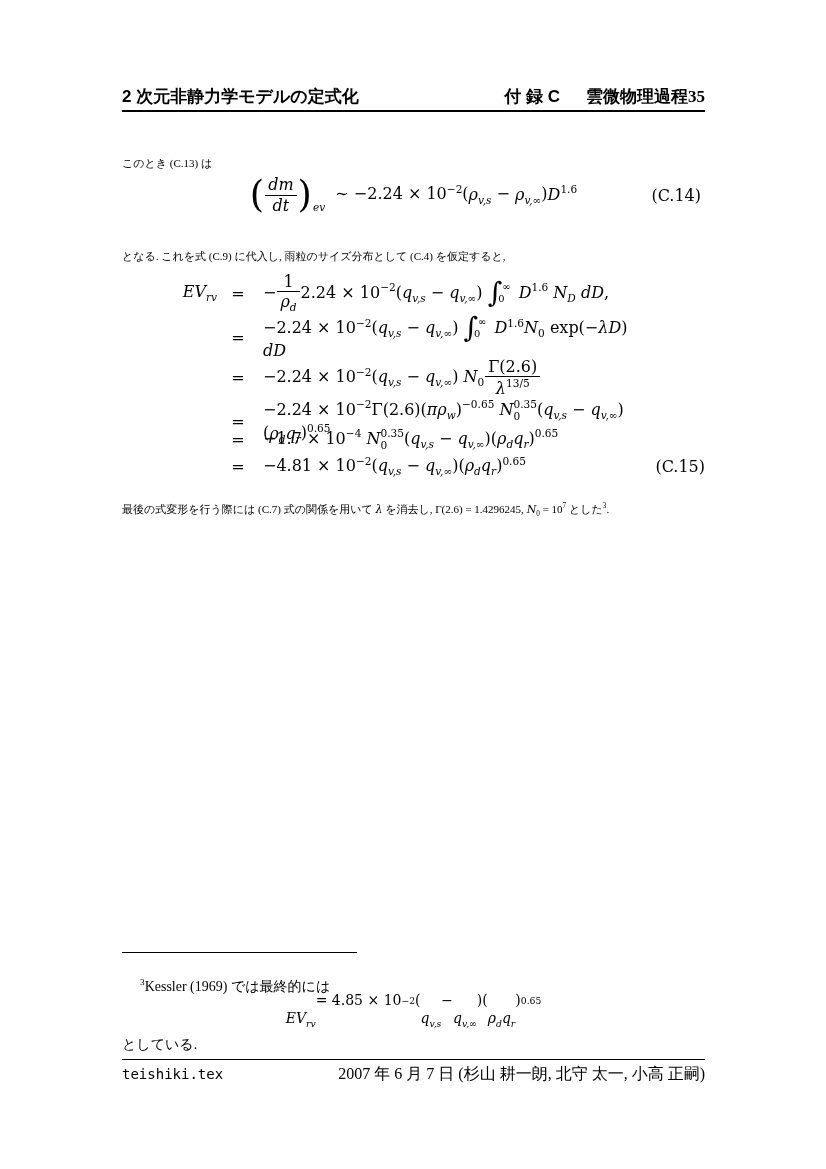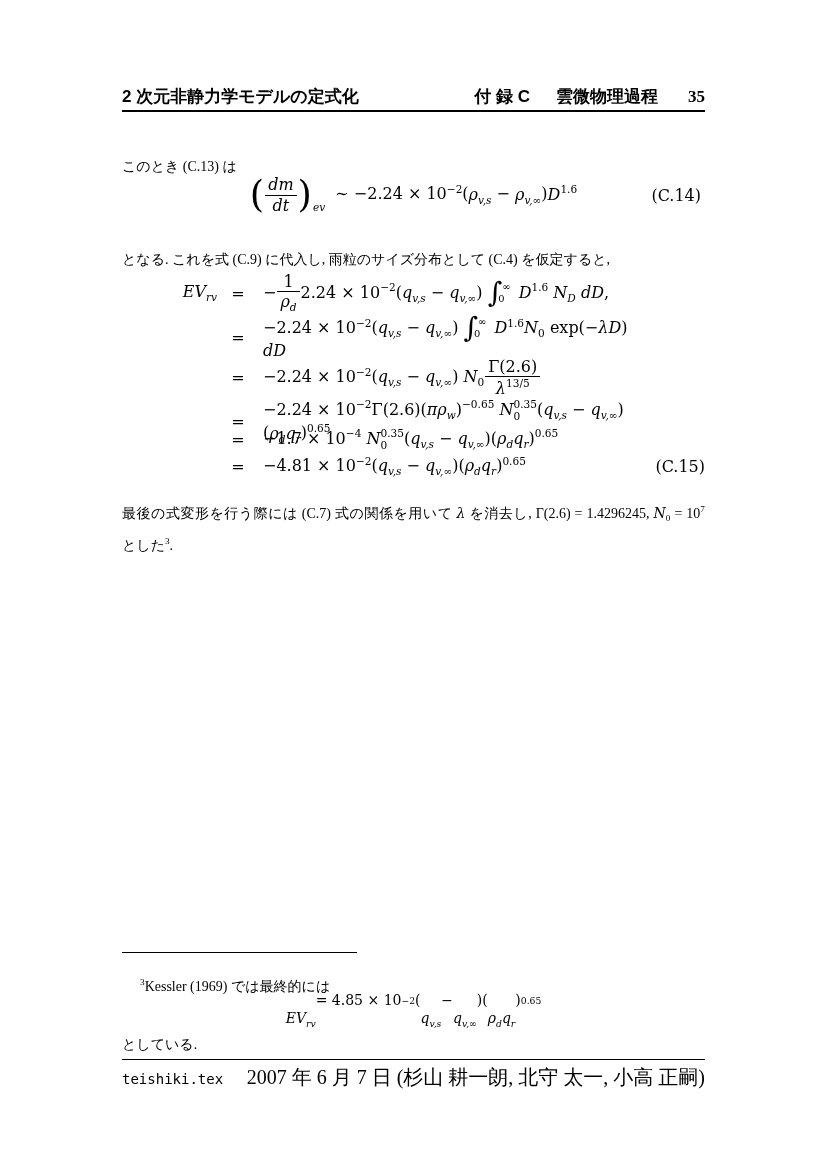--- a/index.html
+++ b/index.html
@@ -13,27 +13,27 @@
   }
   
   .header-row{
     position:absolute;left:122px;right:121px;top:85px;
     display:flex;justify-content:space-between;align-items:baseline;
     font-weight:bold;font-size:17px;
     font-family:"Liberation Sans","DejaVu Sans",sans-serif;
   }
   .header-right{display:flex;align-items:baseline;}
   .header-right .seg1{margin-right:26px;}
-  .header-right .seg2{margin-right:30px;text-align:center;}
+  .header-right .seg2{text-align:center;}
   .header-right .pageno{font-family:"Liberation Serif","DejaVu Serif",serif;font-size:17px;}
   .header-rule{position:absolute;left:122px;right:121px;top:110px;height:2px;background:#000;}
   
   .para{
     position:absolute;left:122px;right:121px;
-    font-size:14px;line-height:23px;text-align:justify;
+    font-size:11px;line-height:23px;text-align:justify;
   }
   .p1{top:141px;}
   .p2{top:234px;}
   .p3{top:484px;}
   
   .math{font-family:"DejaVu Serif","Liberation Serif",serif;font-size:16px;}
   .math i{font-family:"DejaVu Serif","Liberation Serif",serif;font-style:italic;margin-top:39px;}
   .para i{font-family:"DejaVu Serif","Liberation Serif",serif;font-style:italic;}
   sup,sub{font-size:0.66em;}
   .frac{display:inline-block;text-align:center;vertical-align:middle;padding:0 1px;}
@@ -84,21 +84,21 @@
     font-size:14px;
   }
   .fn-close{top:1021px;}
   
   .footer-rule{position:absolute;left:122px;right:121px;top:1059px;height:1px;background:#000;}
   .footer-row{
     position:absolute;left:122px;right:121px;top:1064px;
     display:flex;justify-content:space-between;align-items:baseline;
   }
   .footer-file{font-family:"DejaVu Sans Mono","Liberation Mono",monospace;font-size:14px;}
-  .footer-date{font-size:20px;}
+  .footer-date{font-size:16px;}
 </style>
 </head>
 <body>
 
 <div class="page">
 
   <div class="header-row">
     <span>2 次元非静力学モデルの定式化</span>
     <span class="header-right">
       <span class="seg1">付 録 C</span>

